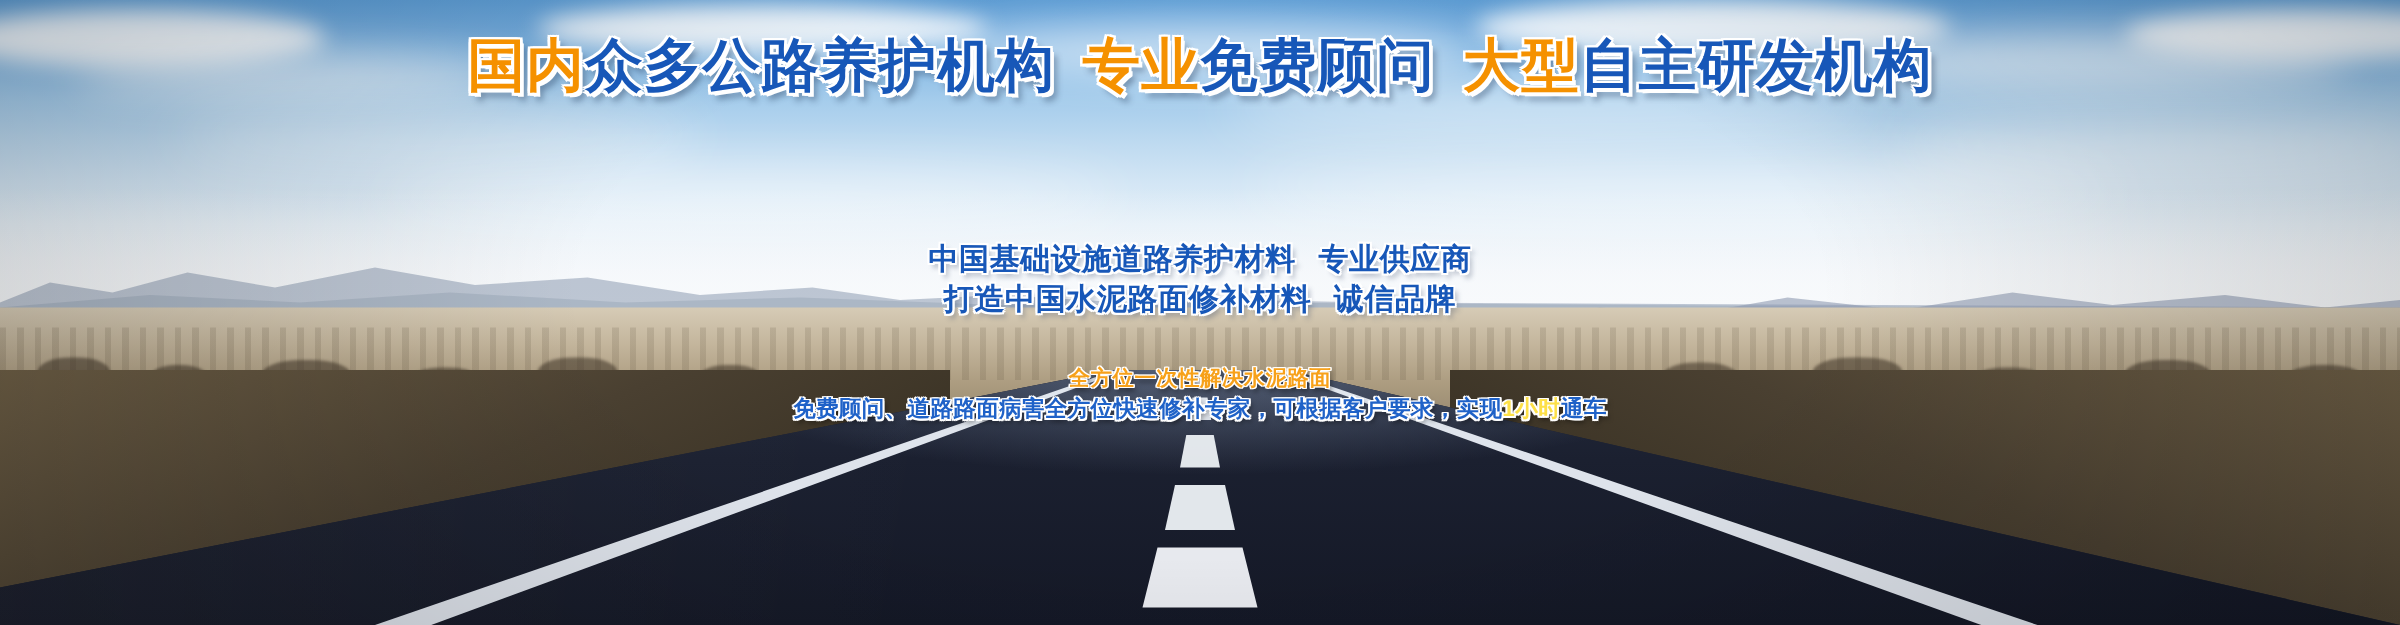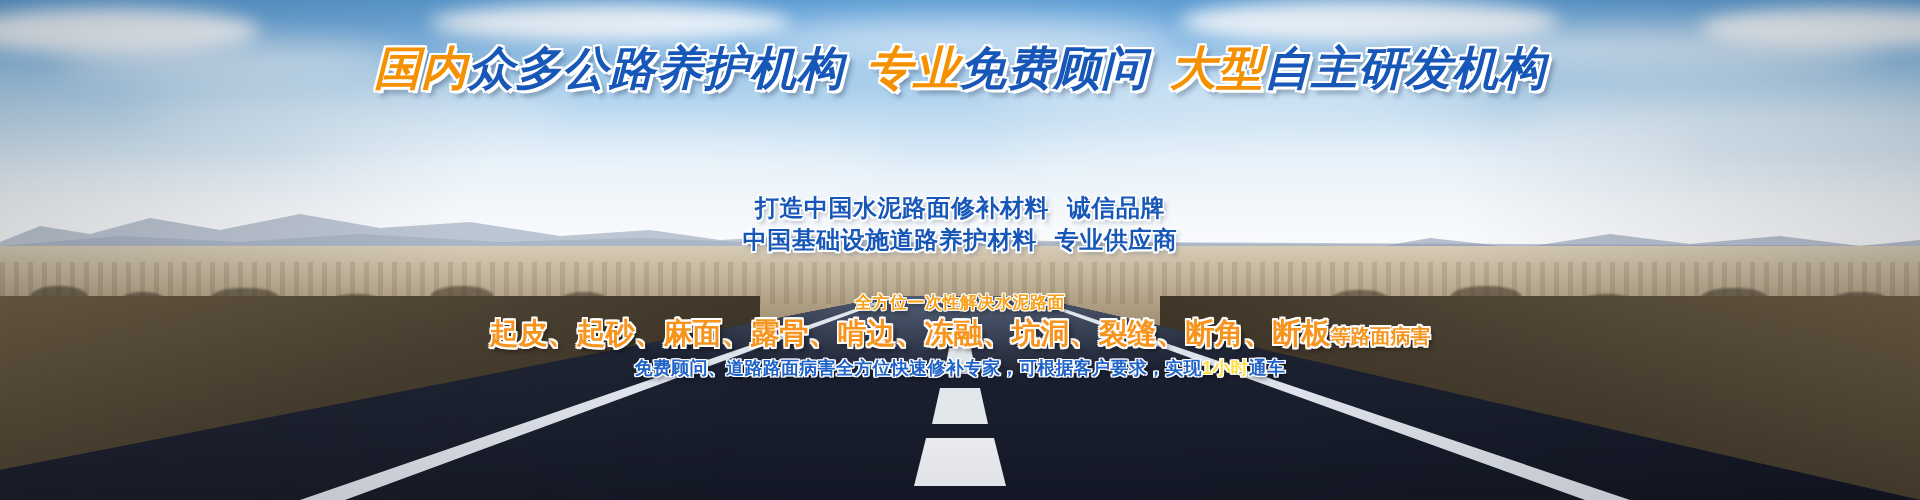--- a/index.html
+++ b/index.html
@@ -93,24 +93,23 @@
   }
 
   .vignette{
     position:absolute;left:0;top:0;width:1920px;height:500px;
     background:radial-gradient(ellipse 1100px 480px at 50% 46%, rgba(0,0,0,0) 45%, rgba(0,0,0,0.18) 100%);
     pointer-events:none;
   }
 
   
   .headline{
-    position:absolute;left:0;top:40px;width:1920px;text-align:center;
+    position:absolute;left:0;top:24px;width:1920px;text-align:center;
     font-weight:bold;font-size:46px;letter-spacing:1px;line-height:56px;
     white-space:nowrap;
-    font-style:italic;
   }
   .headline .ln{display:block;}
   .hl-blue{color:#1757b8;
     text-shadow:
       2px 0 0 #ffffff,-2px 0 0 #ffffff,0 2px 0 #ffffff,0 -2px 0 #ffffff,
       2px 2px 0 #ffffff,-2px 2px 0 #ffffff,2px -2px 0 #ffffff,-2px -2px 0 #ffffff,
       3px 3px 0 #ffffff, 5px 6px 5px rgba(40,60,90,0.45);
   }
   .hl-orange{color:#f59100;
     text-shadow:
@@ -227,23 +226,22 @@
 
   <div class="vignette"></div>
 
   <div class="headline">
     <span class="ln">
       <span class="hl-orange">国内</span><span class="hl-blue">众多公路养护机构</span><span class="hl-gap"></span><span class="hl-orange">专业</span><span class="hl-blue">免费顾问</span><span class="hl-gap"></span><span class="hl-orange">大型</span><span class="hl-blue">自主研发机构</span>
     </span>
   </div>
 
   <div class="subblock">
+    <span class="sl"><span>中国基础设施道路养护材料</span><span class="sub-gap"></span><span>专业供应商</span></span>
     <span class="sl"><span>打造中国水泥路面修补材料</span><span class="sub-gap"></span><span>诚信品牌</span></span>
-    <span class="sl"><span>中国基础设施道路养护材料</span><span class="sub-gap"></span><span>专业供应商</span></span>
   </div>
 
   <div class="bottomblock">
     <div class="bb-l1">全方位一次性解决水泥路面</div>
-    <div class="bb-l2"><span>起皮、起砂、麻面、露骨、啃边、冻融、坑洞、裂缝、断角、断板</span><span class="tail">等路面病害</span></div>
     <div class="bb-l3"><span>免费顾问、道路路面病害全方位快速修补专家，可根据客户要求，实现</span><span class="hot">1小时</span><span>通车</span></div>
   </div>
 
 </div>
 
 </body></html>

